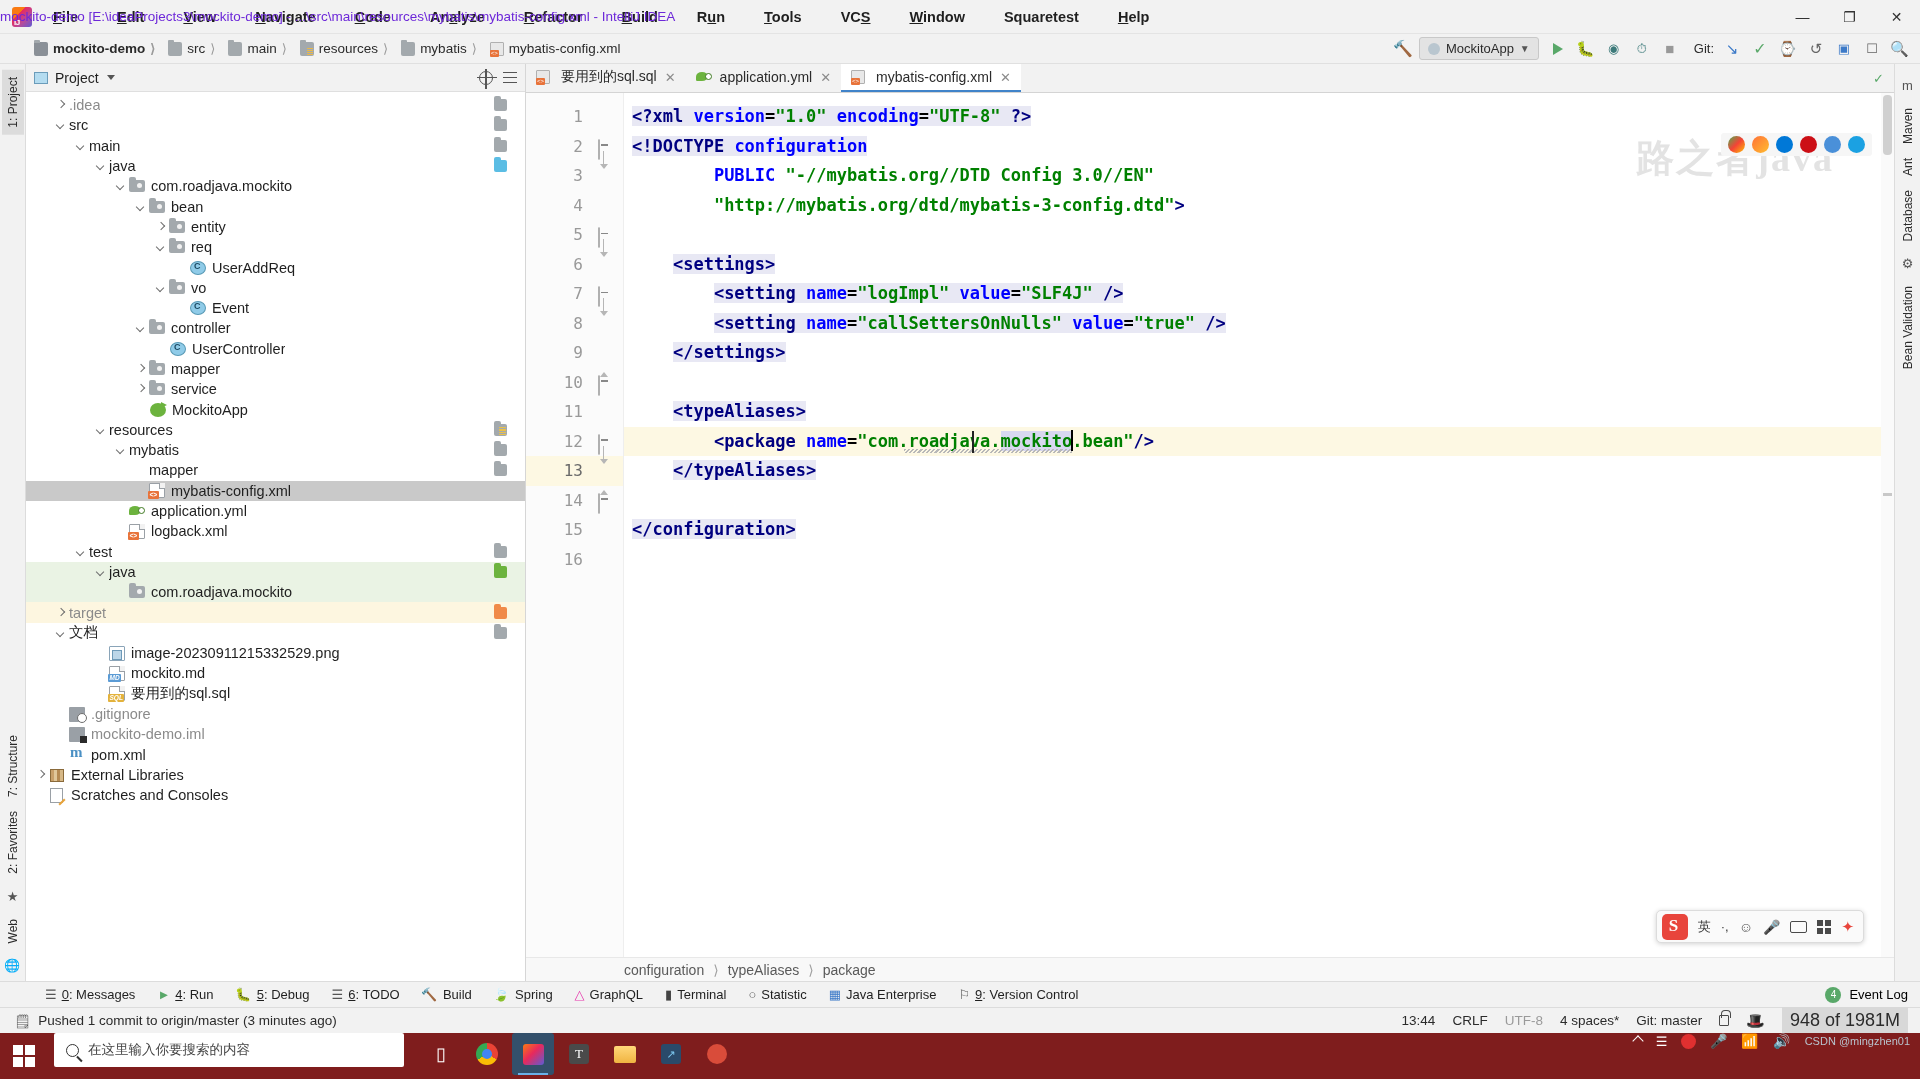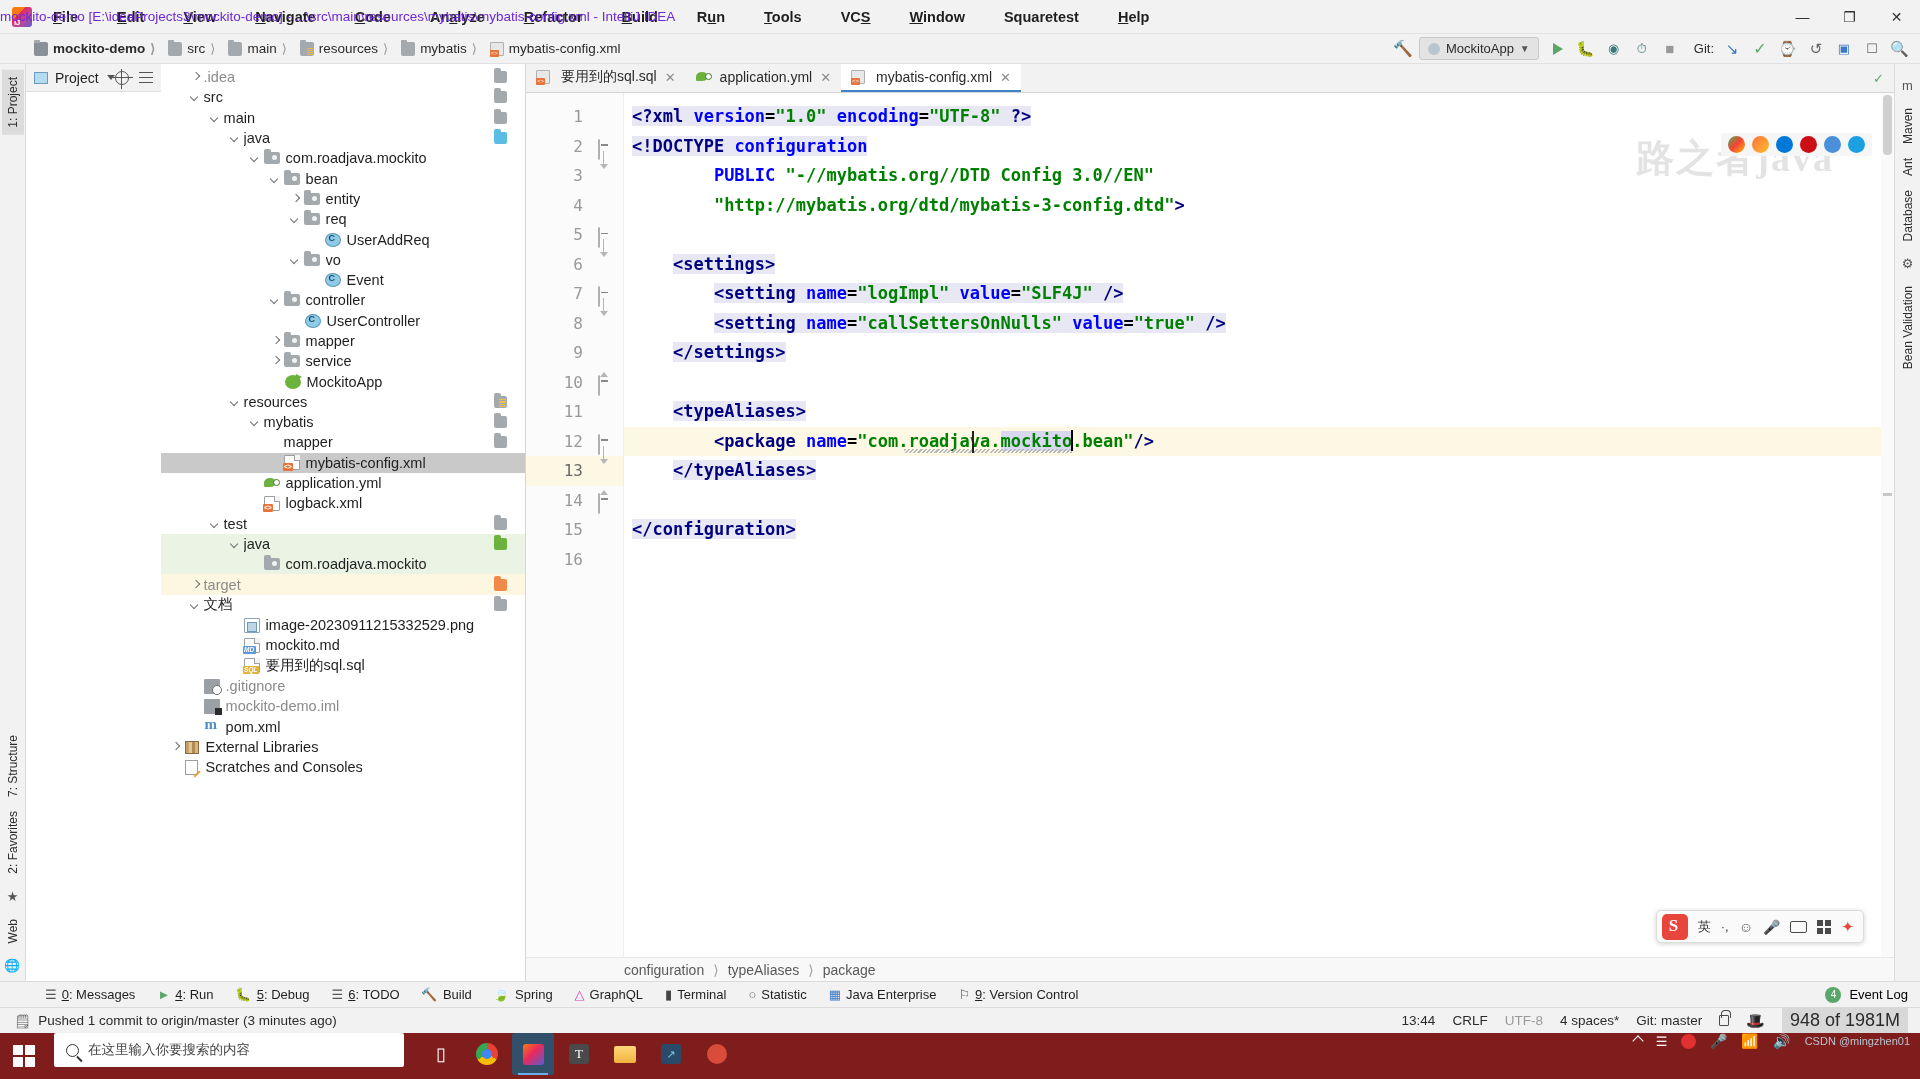--- a/index.html
+++ b/index.html
@@ -102,21 +102,21 @@
   .vico { font-size: 13px; color: #555; margin: 8px 0; }
 
   
   .vstrip-r {
     width: 26px; background: #f2f2f2; border-left: 1px solid #dcdcdc;
     display: flex; flex-direction: column; align-items: center; padding-top: 6px; flex: 0 0 26px;
   }
 
   
   .project-panel {
-    width: 500px; flex: 0 0 500px; background: #fff; display: flex; flex-direction: row;
+    width: 500px; flex: 0 0 500px; background: #fff; display: flex; flex-direction: column;
     border-right: 1px solid #d6d6d6; min-height: 0;
   }
   .panel-head {
     height: 28px; display: flex; align-items: center; padding: 0 8px;
     background: #f2f2f2; border-bottom: 1px solid #dfdfdf; flex: 0 0 28px;
   }
   .panel-head .pico {
     width: 14px; height: 12px; background: #b4dcf0; border: 1px solid #6b9cba; margin-right: 7px;
   }
   .panel-title { font-size: 14px; color: #1f1f1f; }

